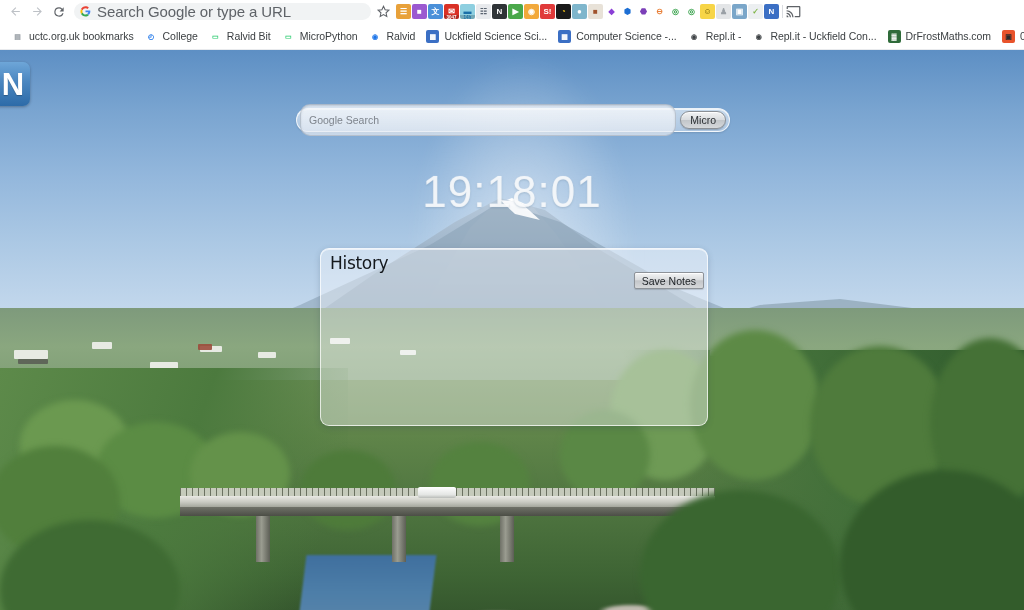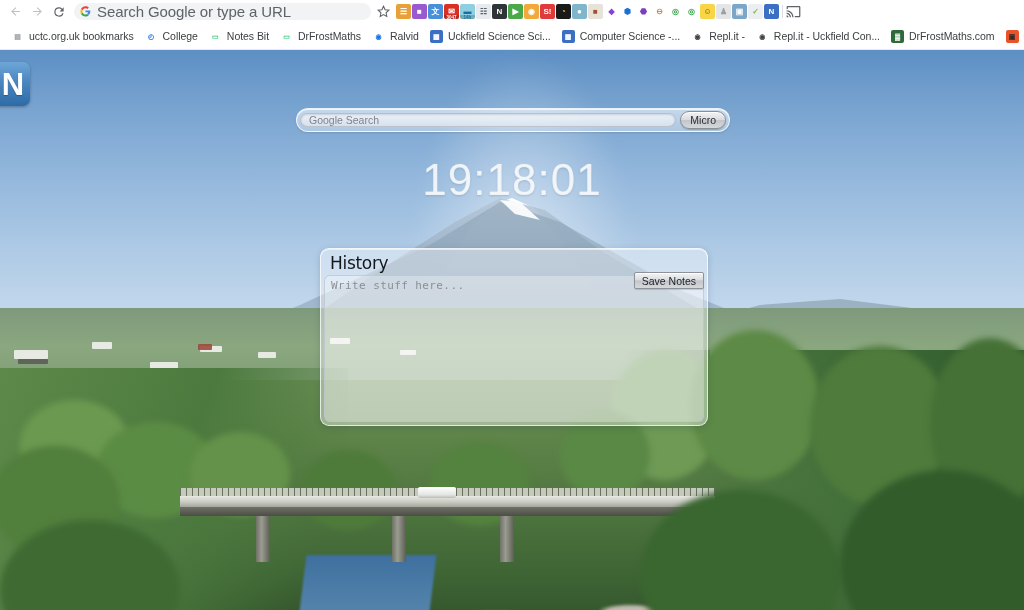--- a/index.html
+++ b/index.html
@@ -171,21 +171,21 @@
   .searchbar {
     position:absolute; left:296px; top:58px; width:434px; height:24px;
     z-index:25; display:flex; align-items:center;
     background:linear-gradient(180deg, rgba(255,255,255,.58), rgba(235,240,247,.42));
     border:1px solid rgba(255,255,255,.78);
     border-radius:13px;
     box-shadow:0 1px 2px rgba(0,0,0,.12), inset 0 1px 0 rgba(255,255,255,.7);
     padding:0 3px;
   }
   .search-input {
-    flex:1 1 auto; height:14px; border-radius:10px;
+    flex:1 1 auto; height:32px; border-radius:10px;
     background:linear-gradient(180deg, rgba(246,248,251,.78), rgba(228,234,242,.72));
     border:1px solid rgba(150,160,175,.55);
     display:flex; align-items:center; padding:0 8px;
     box-shadow:inset 0 1px 2px rgba(110,125,145,.28);
   }
   .search-input span {
     font-size:10.5px; color:#7e848c; font-family:"Liberation Sans",sans-serif;
   }
   .search-btn {
     flex:0 0 auto; height:18px; margin-left:4px; padding:0 9px;
@@ -195,21 +195,21 @@
     display:flex; align-items:center; justify-content:center;
     box-shadow:inset 0 1px 0 rgba(255,255,255,.85), 0 1px 1px rgba(0,0,0,.18);
   }
   .search-btn span {
     font-size:10.5px; color:#2b2f33; font-weight:normal;
     font-family:"Liberation Sans",sans-serif;
   }
 
   
   .clock {
-    position:absolute; left:0; right:0; top:108px; text-align:center; z-index:22;
+    position:absolute; left:0; right:0; top:120px; text-align:center; z-index:22;
     font-size:44px; line-height:1; letter-spacing:1px;
     font-family:"Liberation Sans", sans-serif;
     color:rgba(255,255,255,.50);
     text-shadow:0 0 1px rgba(255,255,255,.75), 0 1px 2px rgba(90,120,150,.35);
   }
 
   
   .notepad {
     position:absolute; left:320px; top:198px; width:388px; height:178px;
     z-index:30;
@@ -330,25 +330,25 @@
       <div class="bm">
         <div class="bm-ico" style="background: rgb(255, 255, 255); color: rgb(154, 160, 166);">▤</div>
         <span class="bm-label">uctc.org.uk bookmarks</span>
       </div>
       <div class="bm">
         <div class="bm-ico" style="background: rgb(255, 255, 255); color: rgb(26, 115, 232);">◴</div>
         <span class="bm-label">College</span>
       </div>
       <div class="bm">
         <div class="bm-ico" style="background: rgb(255, 255, 255); color: rgb(46, 204, 113);">▭</div>
-        <span class="bm-label">Notes Bit</span>
+        <span class="bm-label">Ralvid Bit</span>
       </div>
       <div class="bm">
         <div class="bm-ico" style="background: rgb(255, 255, 255); color: rgb(46, 204, 113);">▭</div>
-        <span class="bm-label">DrFrostMaths</span>
+        <span class="bm-label">MicroPython</span>
       </div>
       <div class="bm">
         <div class="bm-ico" style="background: rgb(255, 255, 255); color: rgb(26, 115, 232);">◉</div>
         <span class="bm-label">Ralvid</span>
       </div>
       <div class="bm">
         <div class="bm-ico" style="background: rgb(59, 111, 196); color: rgb(255, 255, 255);">▦</div>
         <span class="bm-label">Uckfield Science Sci...</span>
       </div>
       <div class="bm">
@@ -475,19 +475,16 @@
 
     <div class="clock">19:18:01</div>
 
     <div class="notepad">
       <div class="np-head">
         <div class="np-title">History</div>
         <div class="np-save">
           <span>Save Notes</span>
         </div>
       </div>
-      <div class="np-body">
-        <div class="np-placeholder">Write stuff here...</div>
-      </div>
     </div>
 
   </div>
 </div>
 
 </body></html>

